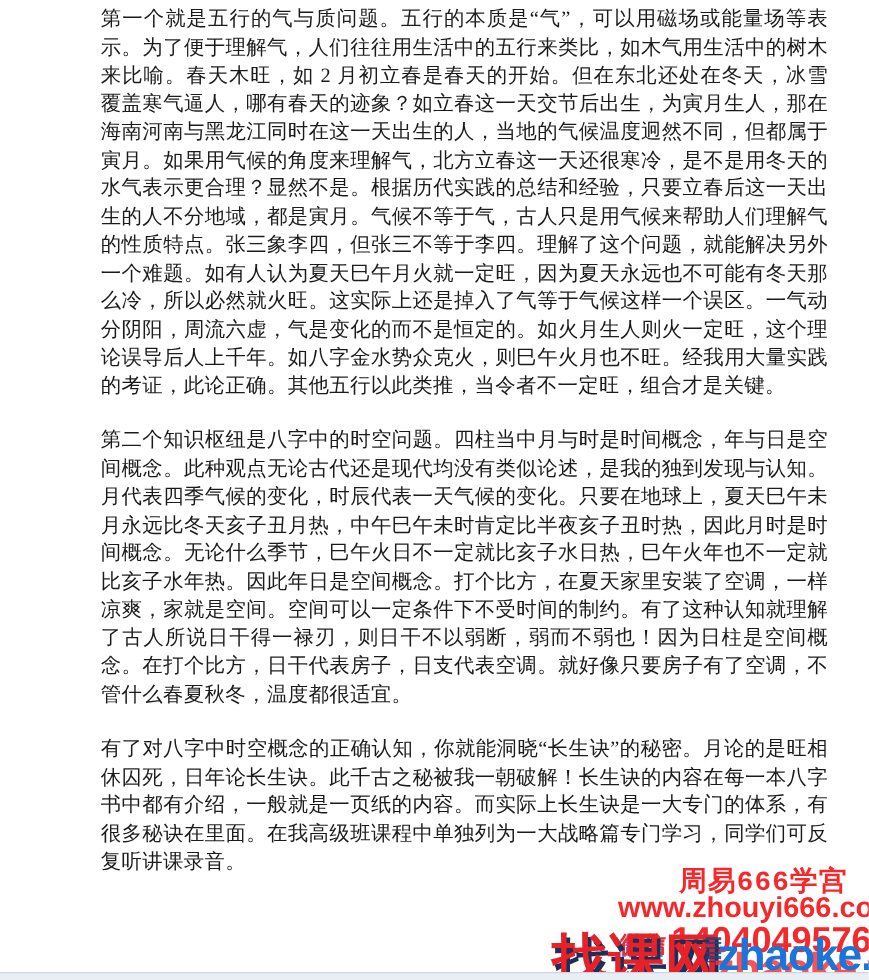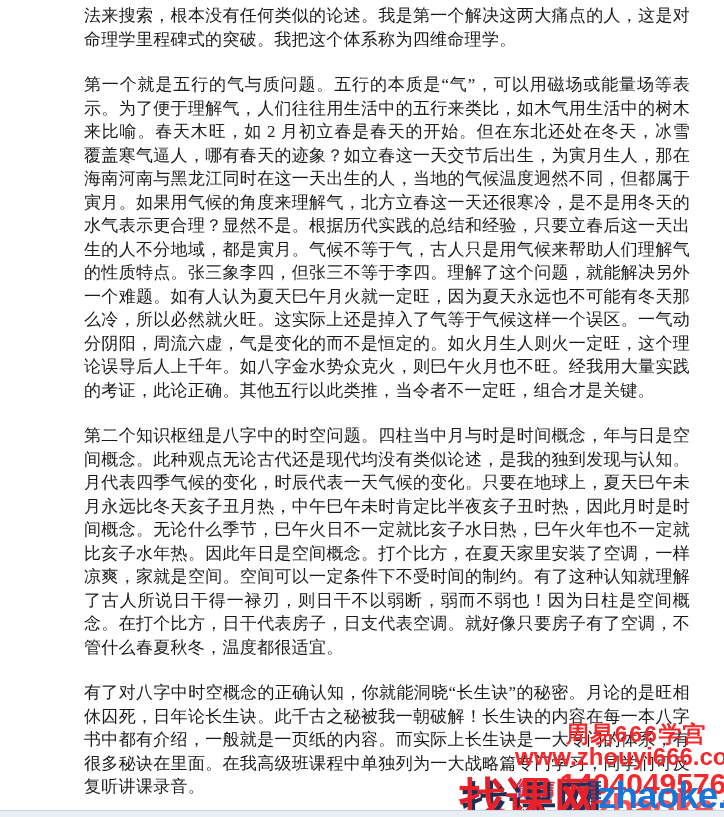--- a/index.html
+++ b/index.html
@@ -37,21 +37,20 @@
   .wm-seal     { position: absolute; top: 781px; left: 588px; width: 13px; height: 21px;
                  background: repeating-linear-gradient(#23407e 0 2px, rgba(35,64,126,0.15) 2px 4px);
                  opacity: 0.85; }
   .bottom-band { position: absolute; left: 0; bottom: 0; width: 724px; height: 6px;
                  background: #e9eef4; border-top: 1px solid #ccd5e0; }
 </style>
 </head>
 <body>
 
 <div class="page-text">
-  <p>法来搜索，根本没有任何类似的论述。我是第一个解决这两大痛点的人，这是对命理学里程碑式的突破。我把这个体系称为四维命理学。</p>
   <p>第一个就是五行的气与质问题。五行的本质是“气”，可以用磁场或能量场等表示。为了便于理解气，人们往往用生活中的五行来类比，如木气用生活中的树木来比喻。春天木旺，如 2 月初立春是春天的开始。但在东北还处在冬天，冰雪覆盖寒气逼人，哪有春天的迹象？如立春这一天交节后出生，为寅月生人，那在海南河南与黑龙江同时在这一天出生的人，当地的气候温度迥然不同，但都属于寅月。如果用气候的角度来理解气，北方立春这一天还很寒冷，是不是用冬天的水气表示更合理？显然不是。根据历代实践的总结和经验，只要立春后这一天出生的人不分地域，都是寅月。气候不等于气，古人只是用气候来帮助人们理解气的性质特点。张三象李四，但张三不等于李四。理解了这个问题，就能解决另外一个难题。如有人认为夏天巳午月火就一定旺，因为夏天永远也不可能有冬天那么冷，所以必然就火旺。这实际上还是掉入了气等于气候这样一个误区。一气动分阴阳，周流六虚，气是变化的而不是恒定的。如火月生人则火一定旺，这个理论误导后人上千年。如八字金水势众克火，则巳午火月也不旺。经我用大量实践的考证，此论正确。其他五行以此类推，当令者不一定旺，组合才是关键。</p>
   <p>第二个知识枢纽是八字中的时空问题。四柱当中月与时是时间概念，年与日是空间概念。此种观点无论古代还是现代均没有类似论述，是我的独到发现与认知。月代表四季气候的变化，时辰代表一天气候的变化。只要在地球上，夏天巳午未月永远比冬天亥子丑月热，中午巳午未时肯定比半夜亥子丑时热，因此月时是时间概念。无论什么季节，巳午火日不一定就比亥子水日热，巳午火年也不一定就比亥子水年热。因此年日是空间概念。打个比方，在夏天家里安装了空调，一样凉爽，家就是空间。空间可以一定条件下不受时间的制约。有了这种认知就理解了古人所说日干得一禄刃，则日干不以弱断，弱而不弱也！因为日柱是空间概念。在打个比方，日干代表房子，日支代表空调。就好像只要房子有了空调，不管什么春夏秋冬，温度都很适宜。</p>
   <p>有了对八字中时空概念的正确认知，你就能洞晓“长生诀”的秘密。月论的是旺相休囚死，日年论长生诀。此千古之秘被我一朝破解！长生诀的内容在每一本八字书中都有介绍，一般就是一页纸的内容。而实际上长生诀是一大专门的体系，有很多秘诀在里面。在我高级班课程中单独列为一大战略篇专门学习，同学们可反复听讲课录音。</p>
 </div>
 
 <div class="wm wm-school">周易666学宫</div>
 <div class="wm wm-site">www.zhouyi666.com</div>
 <div class="wm wm-wechat">
   <span class="wm-wechat-label">微信</span>
   <span class="wm-wechat-number">1404049576</span>

